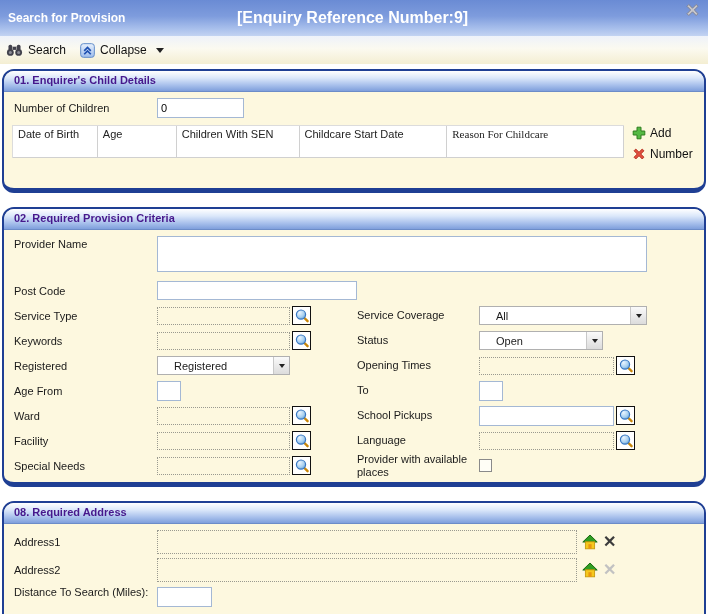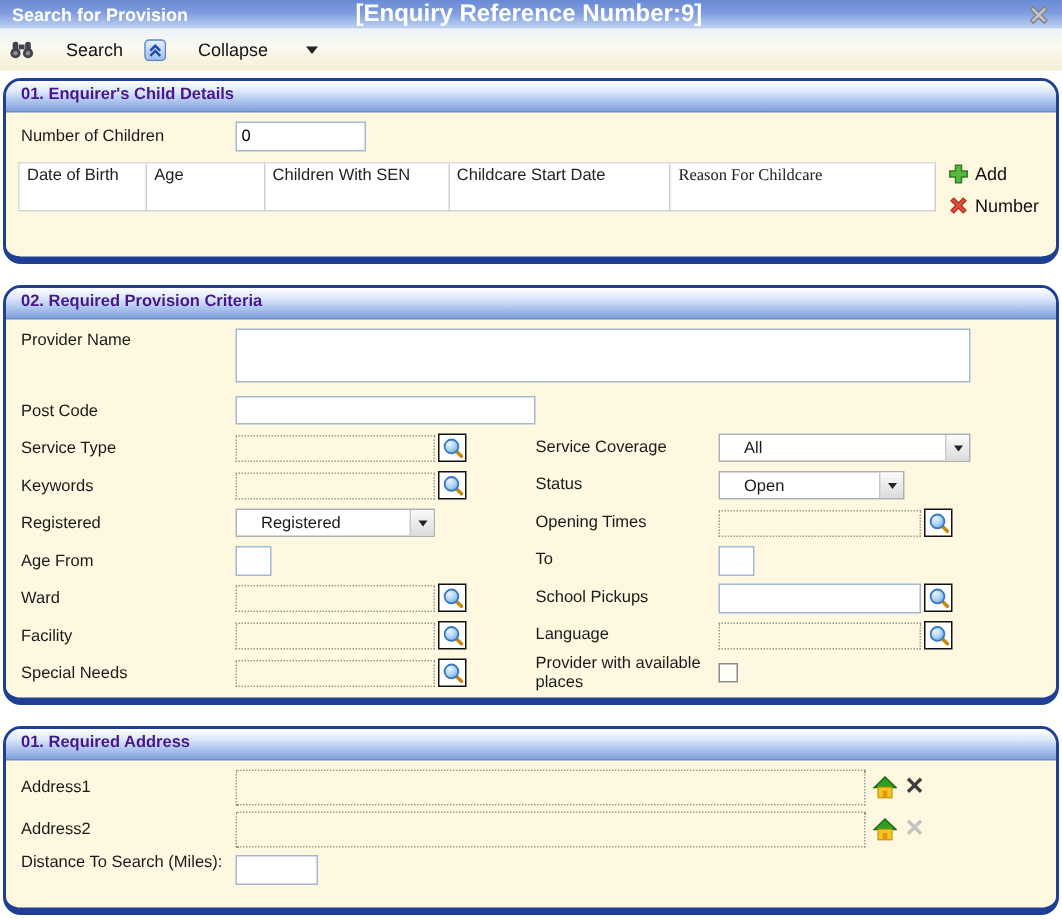--- a/index.html
+++ b/index.html
@@ -1,30 +1,30 @@
 <!DOCTYPE html>
 <html><head>
 <meta charset="utf-8">
 <style>
   * { margin:0; padding:0; box-sizing:border-box; }
   html,body { width:708px; height:614px; background:#fff; overflow:hidden; }
   body { font-family:"Liberation Sans", sans-serif; font-size:11px; color:#1a1a1a; }
 
   
-  .titlebar { position:relative; height:19px;
+  .titlebar { position:relative; height:36px;
     background:linear-gradient(180deg,#6a8bd4 0%,#7e9cdd 45%,#a9c0ec 80%,#c3d3f2 100%);
     display:flex; align-items:center; padding-left:8px; }
   .titlebar .wtitle { color:#fff; font-weight:bold; font-size:12px; }
   .titlebar .wref { position:absolute; left:237px; color:#fff; font-weight:bold; font-size:16px; }
   .close-btn { position:absolute; right:6px; top:2px; width:20px; height:18px; background:transparent; border:none; cursor:pointer; }
 
   
   .toolbar { height:28px; display:flex; align-items:center; padding-left:6px; gap:14px;
     background:linear-gradient(180deg,#eef2fa 0%,#fbfaf0 45%,#f4eed2 100%); }
-  .tool-btn { display:flex; align-items:center; gap:21px; background:transparent; border:none;
+  .tool-btn { display:flex; align-items:center; gap:5px; background:transparent; border:none;
     font-family:inherit; font-size:12px; color:#111; cursor:pointer; }
   .caret { width:0; height:0; border:4px solid transparent; border-top:5px solid #222; margin-top:4px; margin-left:4px; }
 
   
   .main { padding:5px 2px 0 2px; }
   .section { border:2px solid #1f3f94; border-bottom-width:5px; border-radius:12px;
     background:#fdf8df; margin-bottom:14px; overflow:hidden; }
   .sec-head { height:21px; padding:3px 10px 0 10px; font-weight:bold; color:#46188c;
     background:linear-gradient(180deg,#ffffff 0%,#dbe7fa 35%,#a9c1ec 70%,#7f9fdc 100%);
     border-bottom:1px solid #6c8cc8; }
@@ -300,21 +300,21 @@
         </button>
         <span class="sp"></span>
         <label class="lbl2">Provider with available places</label>
         <span class="chk"></span>
       </div>
 
     </div>
   </div>
 
   <div class="section" style="margin-bottom:0;">
-    <div class="sec-head">01. Required Address</div>
+    <div class="sec-head">08. Required Address</div>
     <div class="sec-body">
 
       <div class="frow" style="min-height:28px;">
         <label class="lbl1">Address1</label>
         <div class="dotted addr-field"></div>
         <button class="icon-btn">
           <svg width="16" height="16">
               <use href="#i-home"></use>
             </svg>
         </button>

